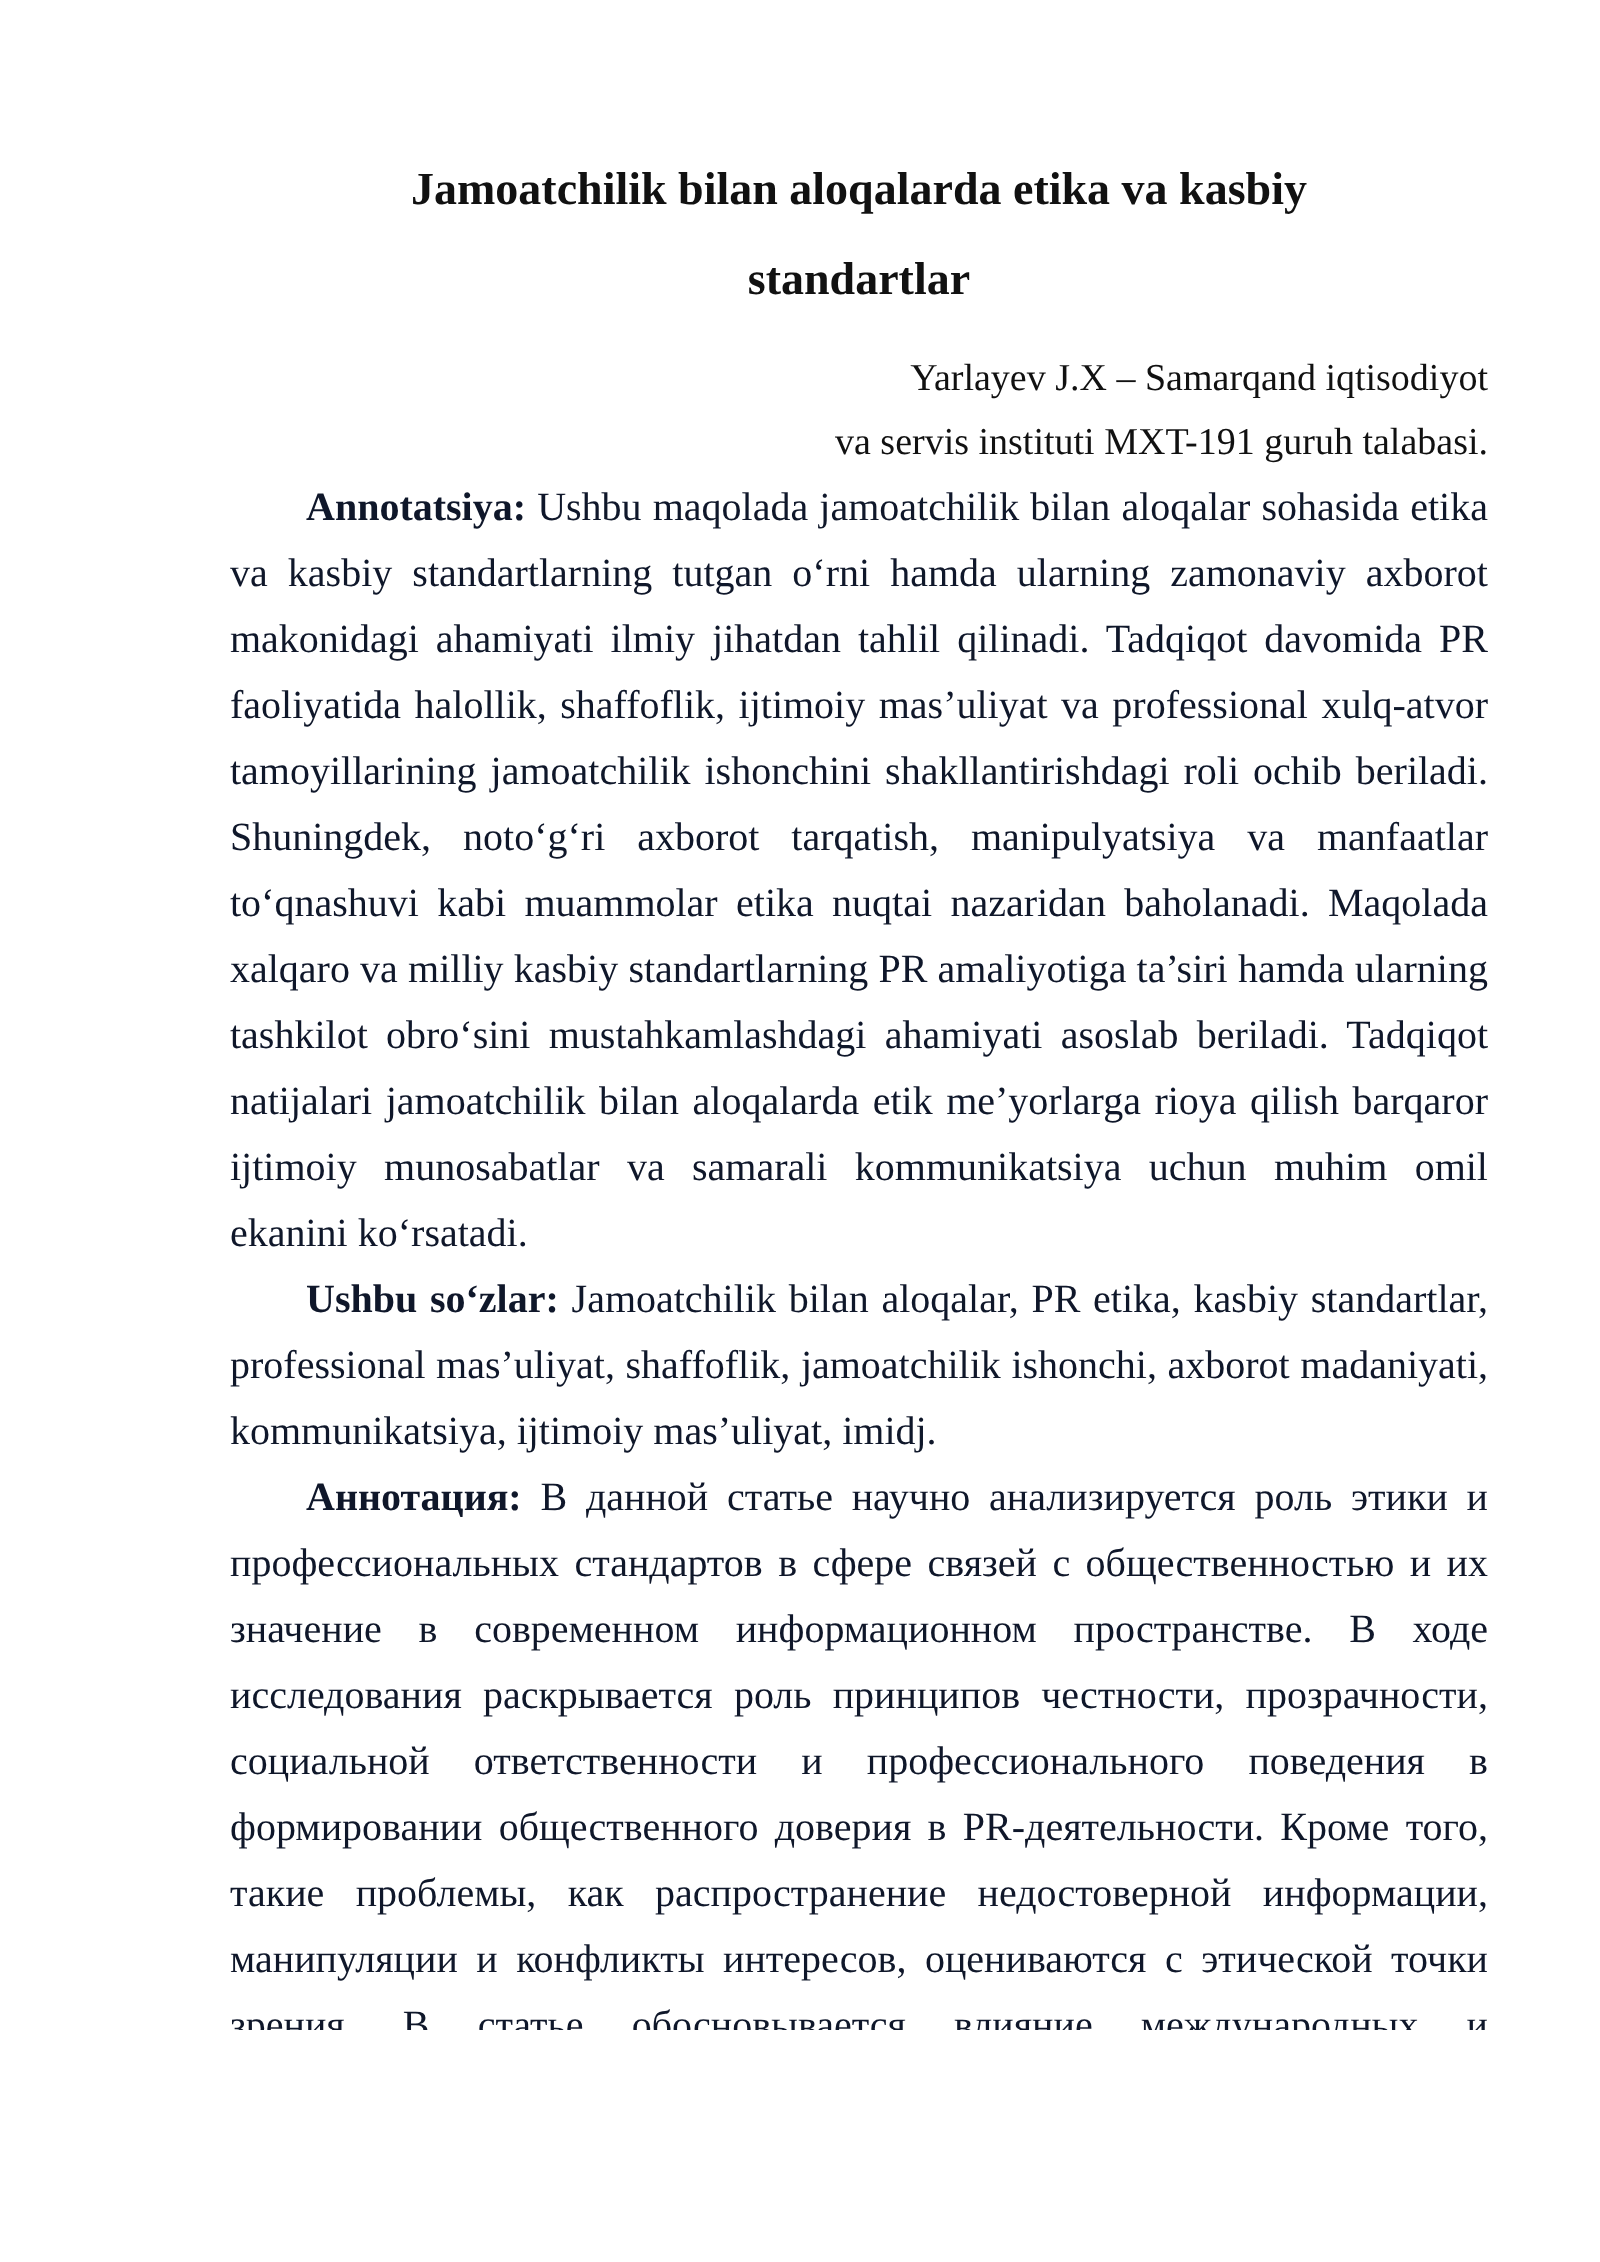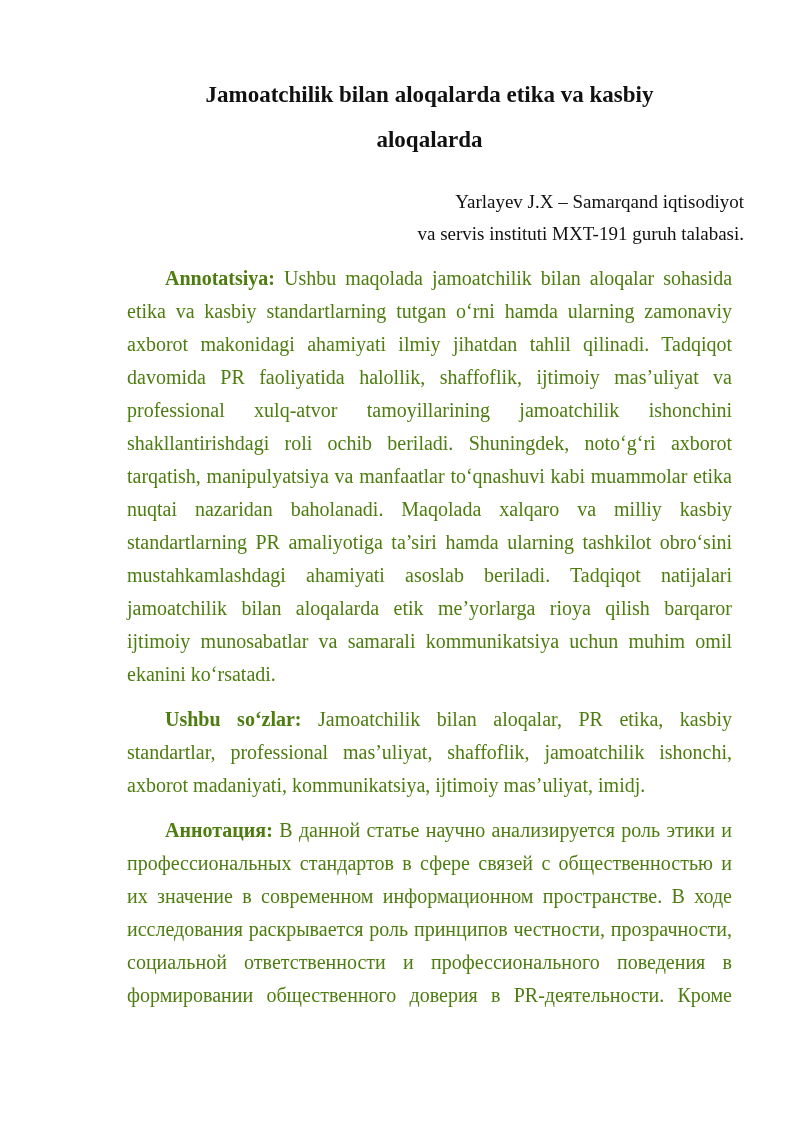--- a/index.html
+++ b/index.html
@@ -23,46 +23,46 @@
     text-align: center;
     font-size: 23px;
     font-weight: bold;
     line-height: 45px;
     color: #111111;
   }
   .title .title-line {
     display: block;
   }
   .byline {
-    margin-top: 24px;
+    margin-top: 12px;
     text-align: right;
     font-size: 19px;
     line-height: 32px;
     color: #111111;
   }
   .body-text p.para {
-    margin: 12px;
+    margin: 0;
     font-size: 20px;
     line-height: 33px;
     text-align: justify;
     text-indent: 38px;
-    color: #4d7c0f;
+    color: #0f172a;
   }
   .body-text p.para .label {
     font-weight: bold;
   }
 </style>
 </head>
 <body>
 
 <div class="page">
 
   <h1 class="title">
     <span class="title-line">Jamoatchilik bilan aloqalarda etika va kasbiy</span>
-    <span class="title-line">aloqalarda</span>
+    <span class="title-line">standartlar</span>
   </h1>
 
   <div class="byline">
     <div>Yarlayev J.X – Samarqand iqtisodiyot</div>
     <div>va servis instituti MXT-191 guruh talabasi.</div>
   </div>
 
   <div class="body-text">
     <p class="para"><b class="label">Annotatsiya:</b> <span>Ushbu maqolada jamoatchilik bilan aloqalar sohasida etika va kasbiy standartlarning tutgan o‘rni hamda ularning zamonaviy axborot makonidagi ahamiyati ilmiy jihatdan tahlil qilinadi. Tadqiqot davomida PR faoliyatida halollik, shaffoflik, ijtimoiy mas’uliyat va professional xulq-atvor tamoyillarining jamoatchilik ishonchini shakllantirishdagi roli ochib beriladi. Shuningdek, noto‘g‘ri axborot tarqatish, manipulyatsiya va manfaatlar to‘qnashuvi kabi muammolar etika nuqtai nazaridan baholanadi. Maqolada xalqaro va milliy kasbiy standartlarning PR amaliyotiga ta’siri hamda ularning tashkilot obro‘sini mustahkamlashdagi ahamiyati asoslab beriladi. Tadqiqot natijalari jamoatchilik bilan aloqalarda etik me’yorlarga rioya qilish barqaror ijtimoiy munosabatlar va samarali kommunikatsiya uchun muhim omil ekanini ko‘rsatadi.</span></p>
 

